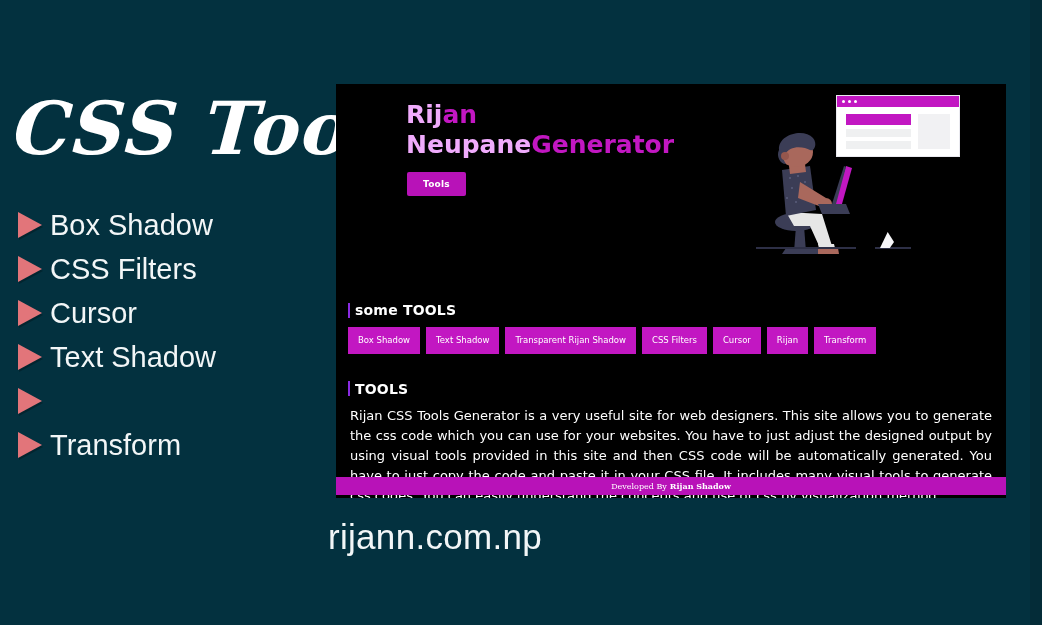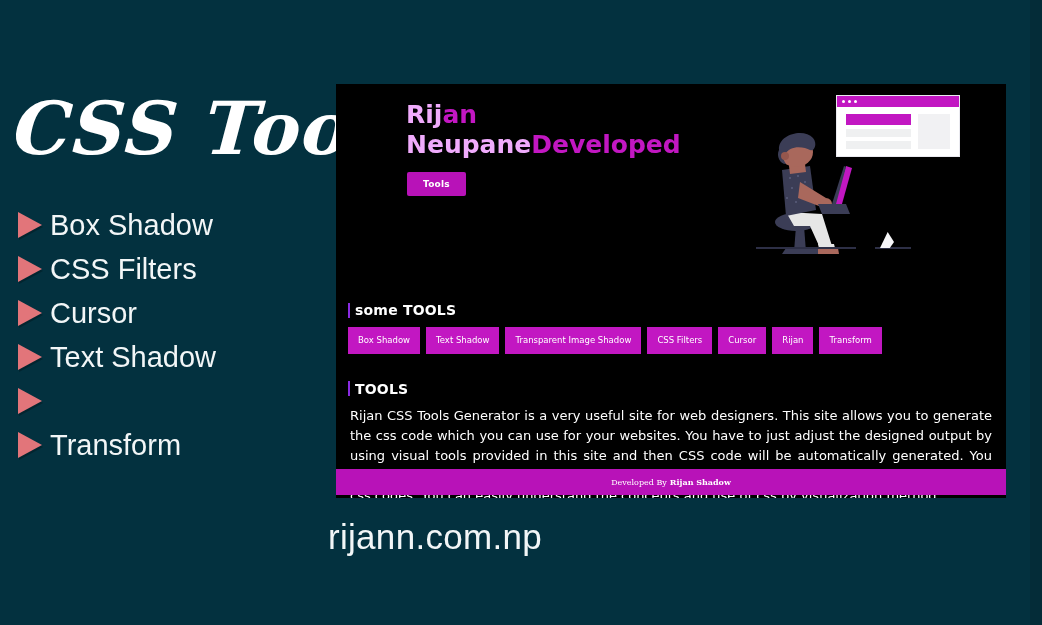--- a/index.html
+++ b/index.html
@@ -199,21 +199,21 @@
     font-family: "DejaVu Sans", sans-serif;
     font-size: 13px;
     line-height: 1.55;
     text-align: justify;
     padding: 0 2px;
   }
 
   .site-footer {
     position: absolute;
     left: 0; bottom: 3px;
-    width: 670px; height: 26px;
+    width: 670px; height: 18px;
     background: #b812b8;
     display: flex;
     align-items: center;
     justify-content: center;
     color: #ffffff;
     font-family: "DejaVu Serif", serif;
     font-size: 8px;
   }
   .footer-author { font-weight: 700; margin-left: 3px; }
 </style>
@@ -252,21 +252,21 @@
   </ul>
 </section>
 
 <div class="site-url">rijann.com.np</div>
 
 <section class="site-panel">
 
   <div class="site-hero">
     <div class="brand">
       <div class="brand-line1"><span class="tx-white">Rij</span><span class="tx-magenta">an</span></div>
-      <div class="brand-line2"><span class="tx-white">Neupane</span><span class="tx-magenta">Developed</span></div>
+      <div class="brand-line2"><span class="tx-white">Neupane</span><span class="tx-magenta">Generator</span></div>
     </div>
 
     <button class="tools-btn">Tools</button>
 
     <div class="illustration">
       <div class="browser-mock">
         <div class="browser-bar">
           <span class="browser-dot"></span>
           <span class="browser-dot"></span>
           <span class="browser-dot"></span>
@@ -330,21 +330,21 @@
   </div>
 
   <div class="site-section">
     <div class="section-head">
       <span class="accent-bar"></span>
       <span class="section-title"><span>some </span><span>TOOLS</span></span>
     </div>
     <div class="tools-row">
       <button class="tool-chip">Box Shadow</button>
       <button class="tool-chip">Text Shadow</button>
-      <button class="tool-chip">Transparent Image Shadow</button>
+      <button class="tool-chip">Transparent Rijan Shadow</button>
       <button class="tool-chip">CSS Filters</button>
       <button class="tool-chip">Cursor</button>
       <button class="tool-chip">Rijan</button>
       <button class="tool-chip">Transform</button>
     </div>
   </div>
 
   <div class="site-section about-wrap">
     <div class="section-head">
       <span class="accent-bar"></span>

